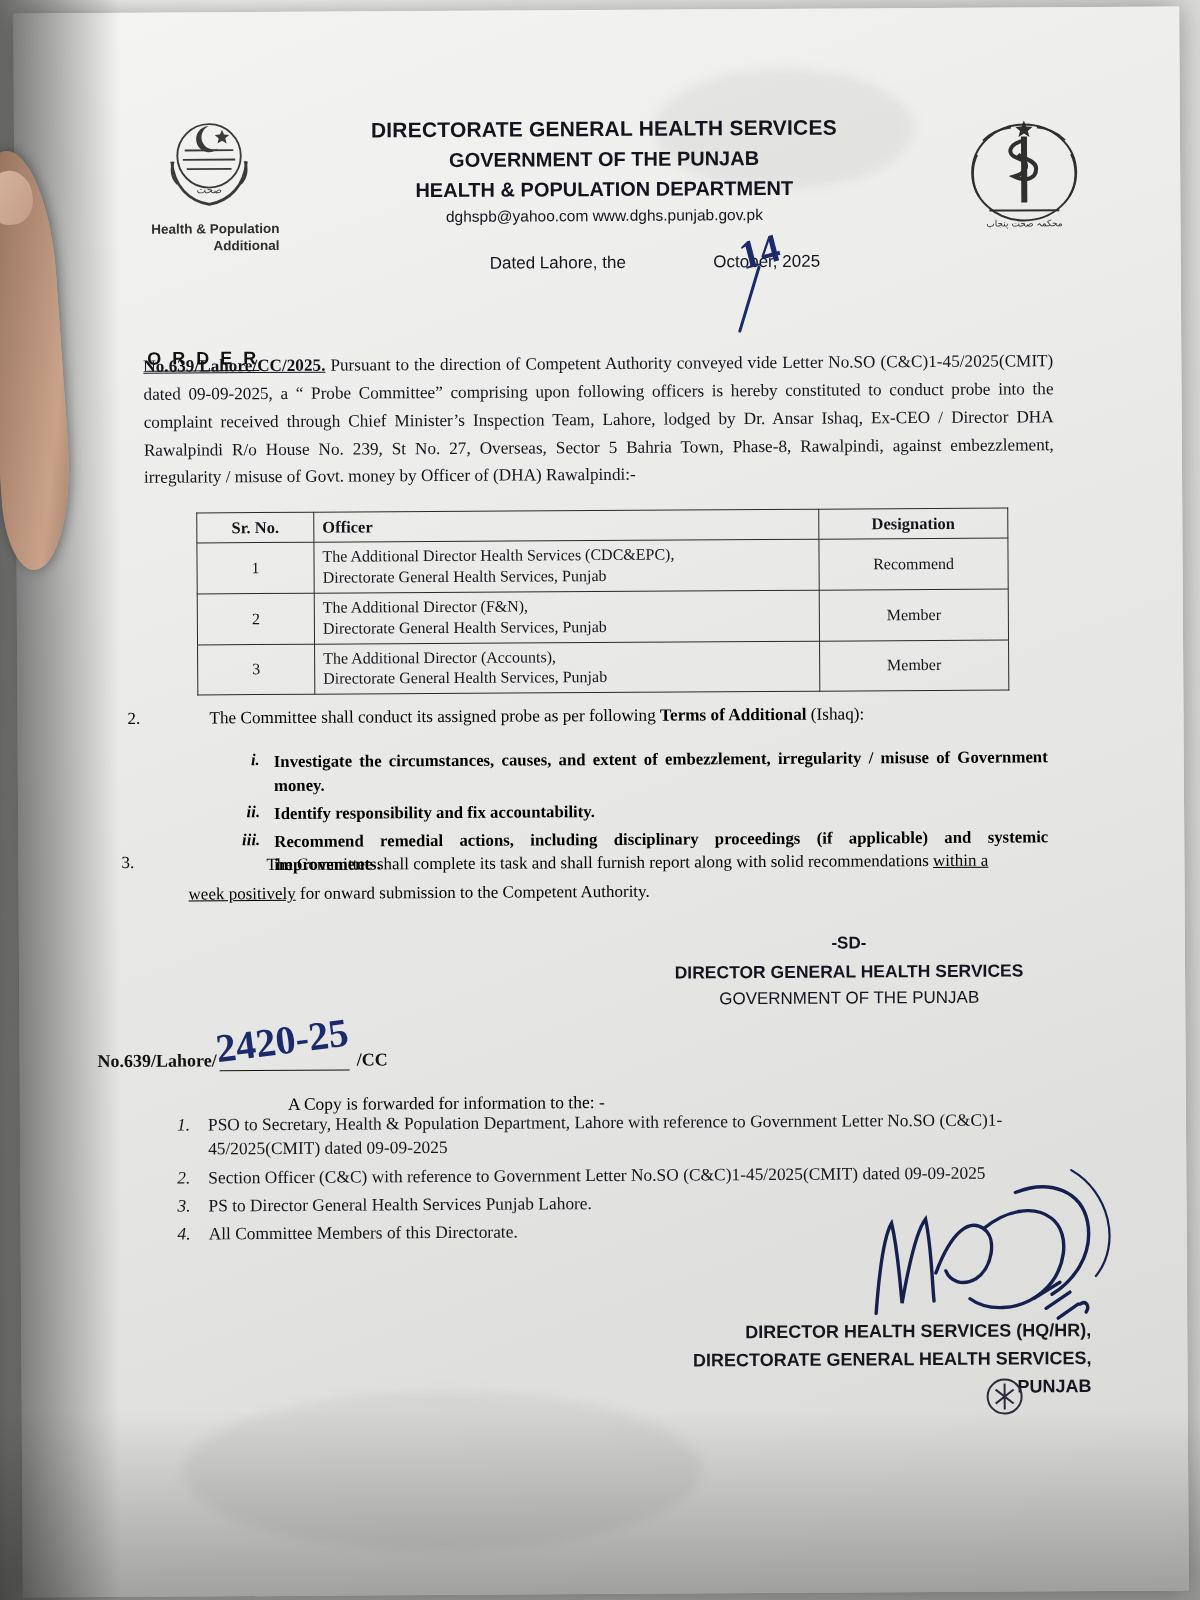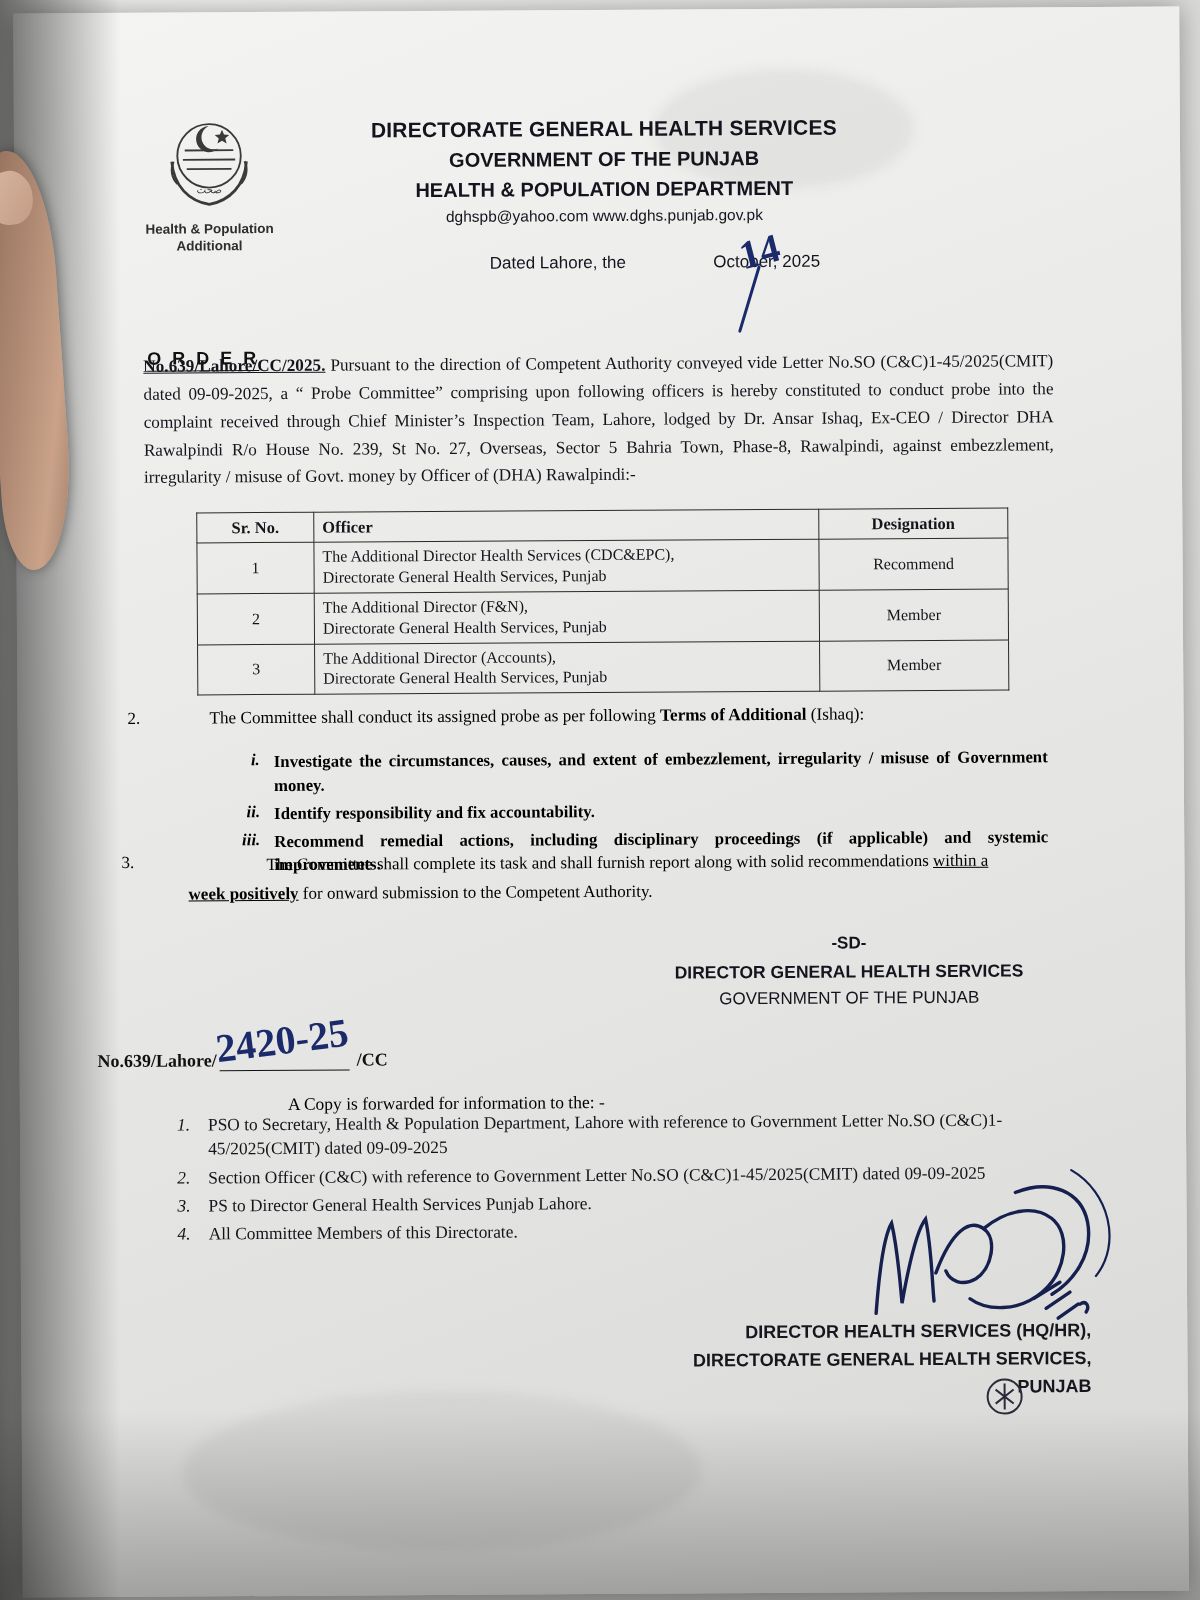--- a/index.html
+++ b/index.html
@@ -50,21 +50,21 @@
   .shadow-bottom{
     position:absolute;left:0;bottom:0;width:1200px;height:190px;
     background:linear-gradient(0deg,rgba(0,0,0,.28),rgba(0,0,0,0));
     z-index:5;pointer-events:none;
   }
   .content{position:absolute;left:0;top:0;width:1166px;height:1584px;}
 
   
   .header{position:absolute;left:105px;top:95px;width:950px;height:180px;}
   .crest{
-    position:absolute;left:20px;top:0;width:140px;height:150px;text-align:center;
+    position:absolute;left:20px;top:0;width:140px;height:150px;text-align:right;
   }
   .crest .emblem{
     width:112px;height:112px;margin:0 auto;position:relative;
   }
   .crest .caption{
     font-family:"Liberation Sans",sans-serif;font-size:13.5px;color:#2e2e2e;
     line-height:1.25;margin-top:2px;font-weight:600;
   }
   .titleblock{
     position:absolute;left:185px;top:12px;width:600px;text-align:center;
@@ -123,21 +123,21 @@
 
   .tors{position:absolute;left:200px;top:738px;width:830px;font-size:16.8px;}
   .tor-row{display:flex;margin-bottom:4px;}
   .tor-n{width:42px;text-align:right;padding-right:14px;font-weight:bold;font-style:italic;}
   .tor-t{flex:1;font-weight:bold;text-align:justify;line-height:1.42;}
 
   .item3-num{position:absolute;left:103px;top:840px;font-size:17px;}
   .item3{position:absolute;left:248px;top:840px;width:780px;font-size:17px;line-height:1.5;}
   .item3 u{}
   .item3b{position:absolute;left:170px;top:872px;width:820px;font-size:17px;}
-  .item3b u{text-decoration:underline;font-weight:bold;}
+  .item3b u{text-decoration:underline;font-weight:normal;}
 
   .sign-block{
     position:absolute;left:620px;top:925px;width:420px;text-align:center;
     font-family:"Liberation Sans",sans-serif;color:#14141e;
   }
   .sign-block .sd{font-weight:bold;font-size:17px;}
   .sign-block .dg{font-weight:bold;font-size:17.5px;margin-top:8px;}
   .sign-block .gp{font-size:17px;margin-top:6px;}
 
   .endorse-no{
@@ -205,20 +205,34 @@
           </div>
         </div>
 
         <div class="titleblock">
           <div class="l1">DIRECTORATE GENERAL HEALTH SERVICES</div>
           <div class="l2">GOVERNMENT OF THE PUNJAB</div>
           <div class="l3">HEALTH &amp; POPULATION DEPARTMENT</div>
           <div class="l4">dghspb@yahoo.com  www.dghs.punjab.gov.pk</div>
         </div>
 
+        <div class="snake">
+          <svg viewBox="0 0 130 122" width="130" height="122" aria-hidden="true">
+            <ellipse cx="65" cy="58" rx="52" ry="48" fill="none" stroke="#2f2f2f" stroke-width="2"></ellipse>
+            <g stroke="#2f2f2f" stroke-width="2" fill="none">
+              <path d="M18 40c-6 12-6 30 2 42M112 40c6 12 6 30-2 42"></path>
+              <path d="M24 26c8-8 18-12 28-13M106 26c-8-8-18-12-28-13"></path>
+            </g>
+            <path d="M65 6l2.4 6 6.3.4-4.8 4.1 1.6 6.1-5.5-3.4-5.5 3.4 1.6-6.1-4.8-4.1 6.3-.4z" fill="#2f2f2f"></path>
+            <rect x="62" y="22" width="6" height="66" fill="#2f2f2f"></rect>
+            <path d="M65 26c-16 4-18 14-6 18 12 4 10 14-4 18 12 6 22 2 22-8 0-8-14-10-18-14" fill="none" stroke="#2f2f2f" stroke-width="4"></path>
+            <path d="M30 96h70" stroke="#2f2f2f" stroke-width="2"></path>
+            <text x="65" y="112" font-size="9" text-anchor="middle" fill="#2f2f2f" font-family="DejaVu Sans, sans-serif">محکمہ صحت پنجاب</text>
+          </svg>
+        </div>
 
         <div class="dateline">
           <span>Dated Lahore, the</span>
           <span style="display:inline-block;width:78px;"></span>
           <span>October, 2025</span>
           <span class="hand-date">14</span>
           <span class="hand-date-stroke"></span>
         </div>
       </div>
 

